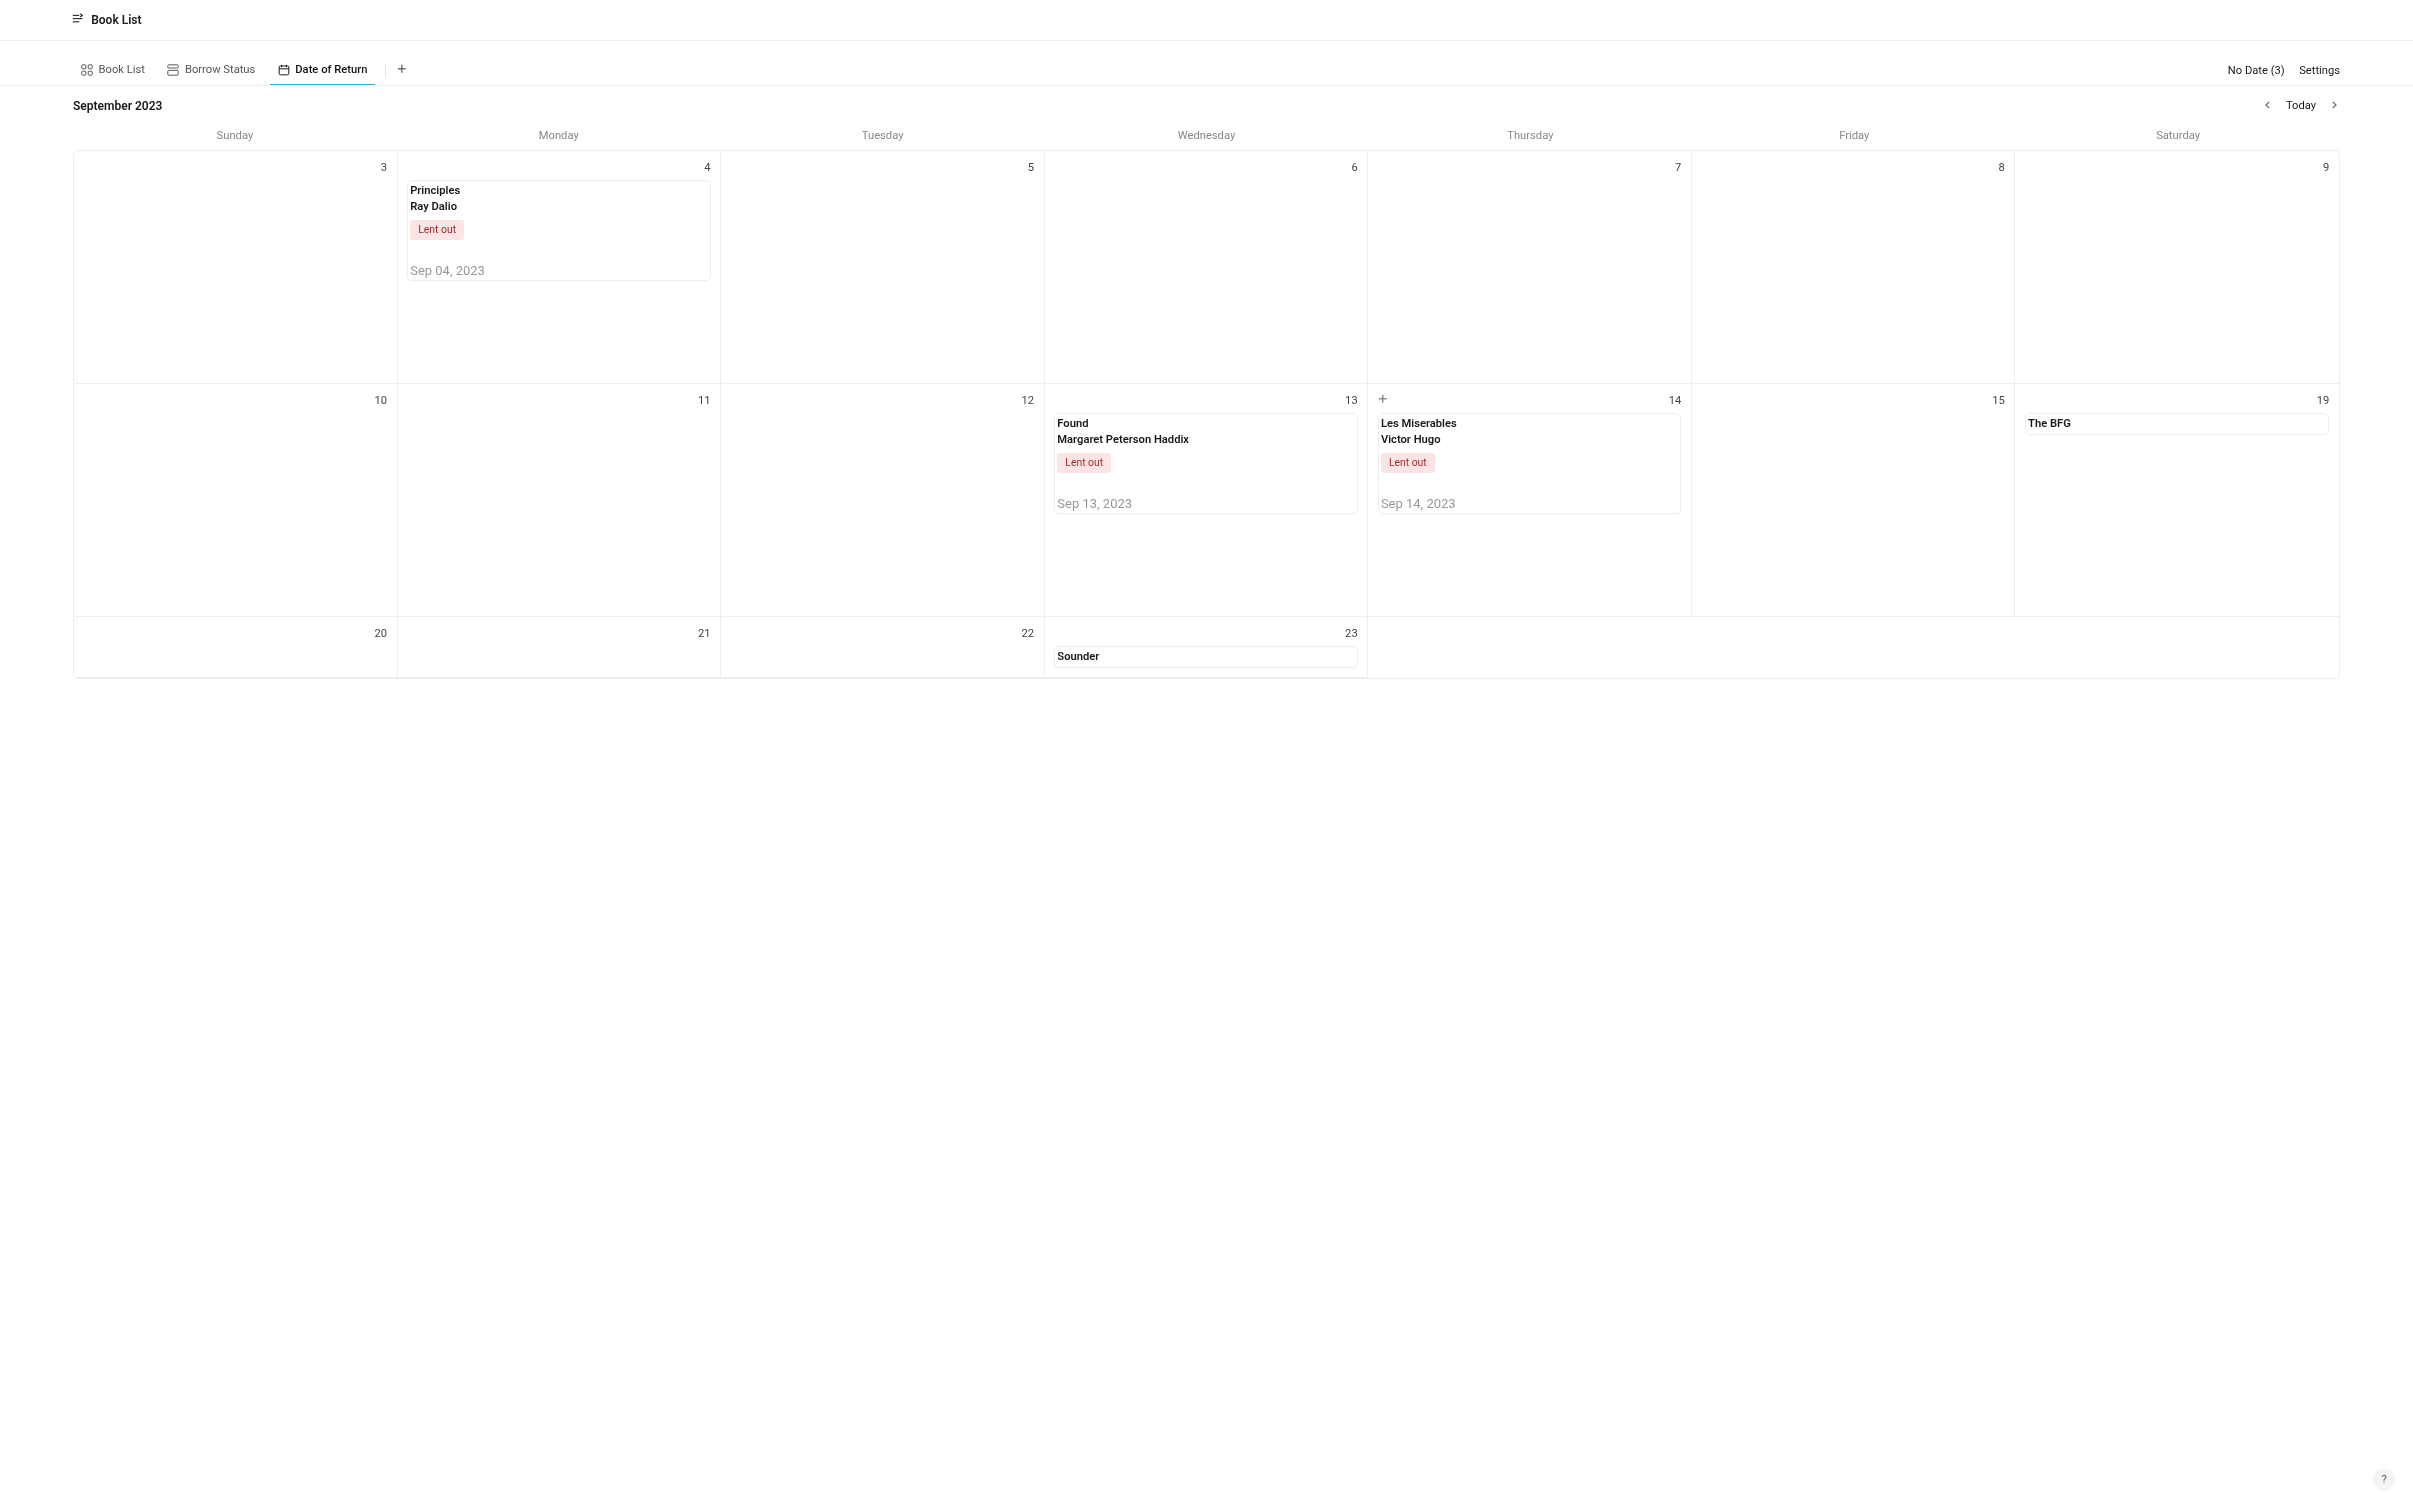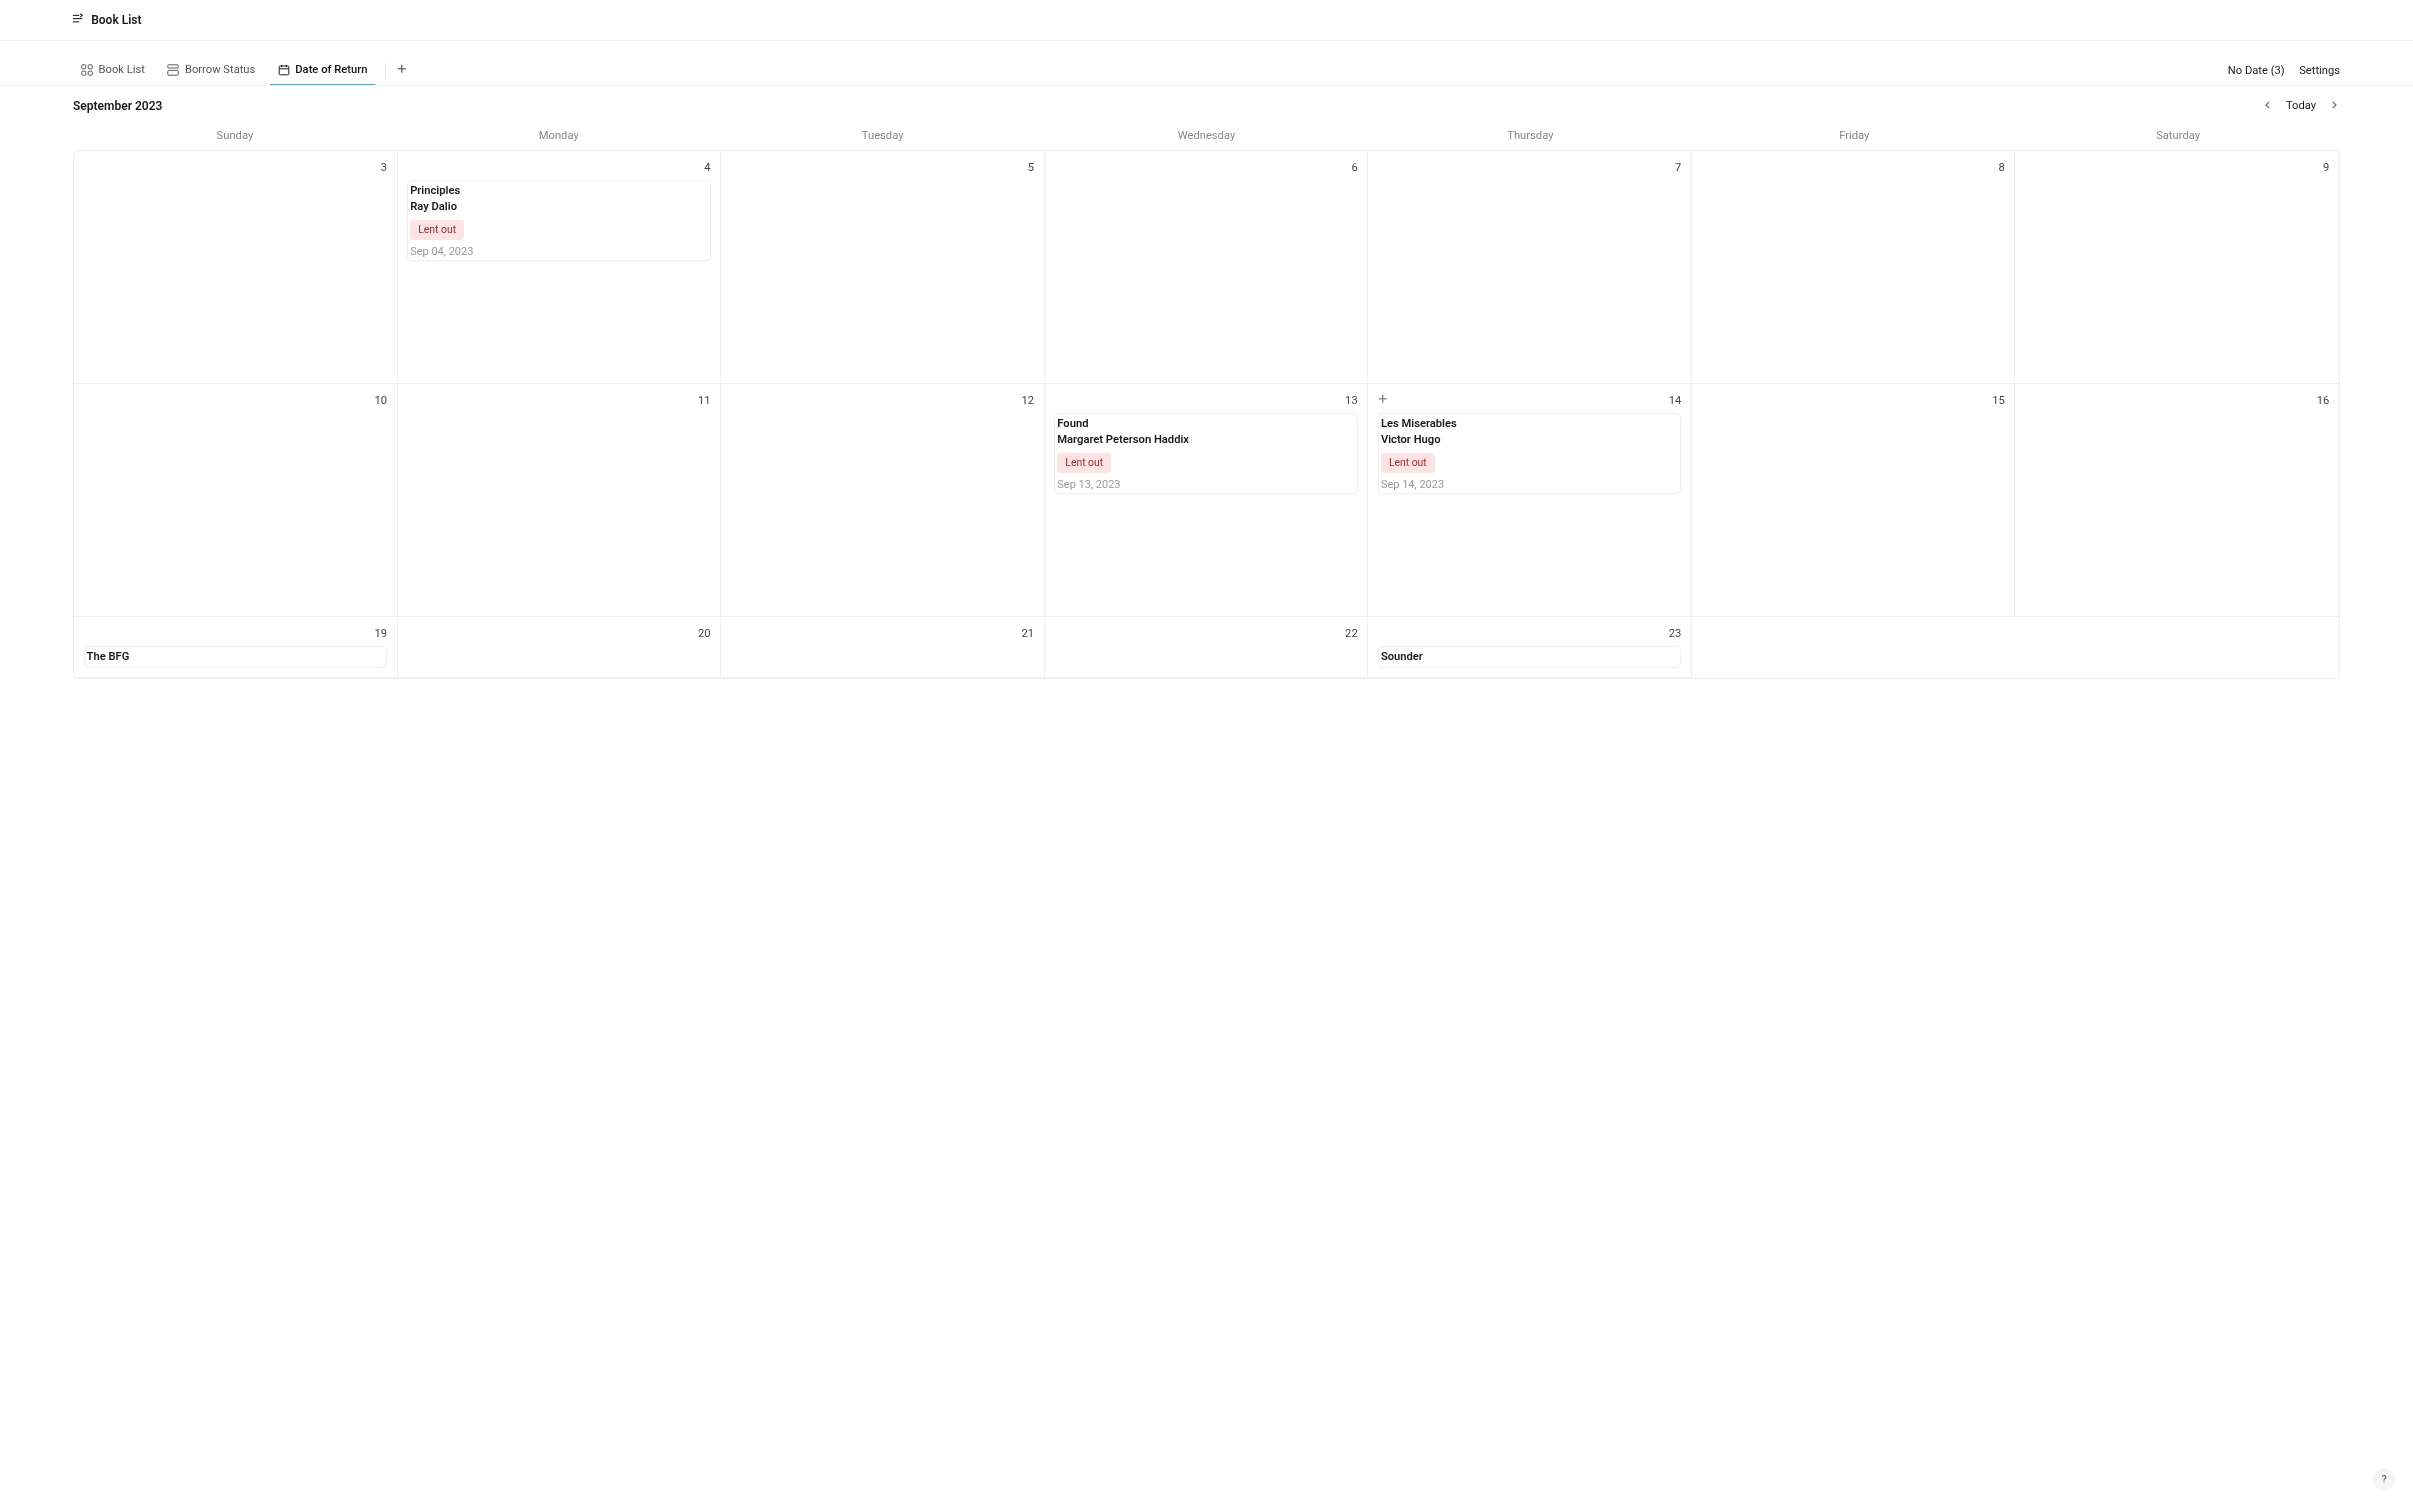--- a/index.html
+++ b/index.html
@@ -177,23 +177,23 @@
     .event-status {
       display: inline-block;
       background: #fce4e4;
       color: #9b2c2c;
       font-size: 10.4px;
       padding: 3.2px 8px;
       border-radius: 3.2px;
       margin-top: 6px;
     }
     .event-date {
-      font-size: 11px;
+      font-size: 13px;
       color: #999;
-      margin-top: 5px;
+      margin-top: 23px;
     }
     .help-btn {
       position: fixed;
       bottom: 14.4px;
       right: 17.6px;
       width: 22.3px;
       height: 22.3px;
       border-radius: 50%;
       background: #f5f5f5;
       color: #555;
@@ -353,23 +353,20 @@
       <div class="event-card">
         <div class="event-title">Les Miserables</div>
         <div class="event-author">Victor Hugo</div>
         <div class="event-status">Lent out</div>
         <div class="event-date">Sep 14, 2023</div>
       </div>
     </div>
     <div class="day-cell">
       <div class="day-number">15</div>
     </div>
-    <div class="day-cell">
-      <div class="day-number">16</div>
-    </div>
 
     <div class="day-cell row3">
       <div class="day-number">19</div>
       <div class="event-card" style="overflow:hidden;max-height:24px;">
         <div class="event-title">The BFG</div>
 
       </div>
     </div>
     <div class="day-cell row3">
       <div class="day-number">20</div>

